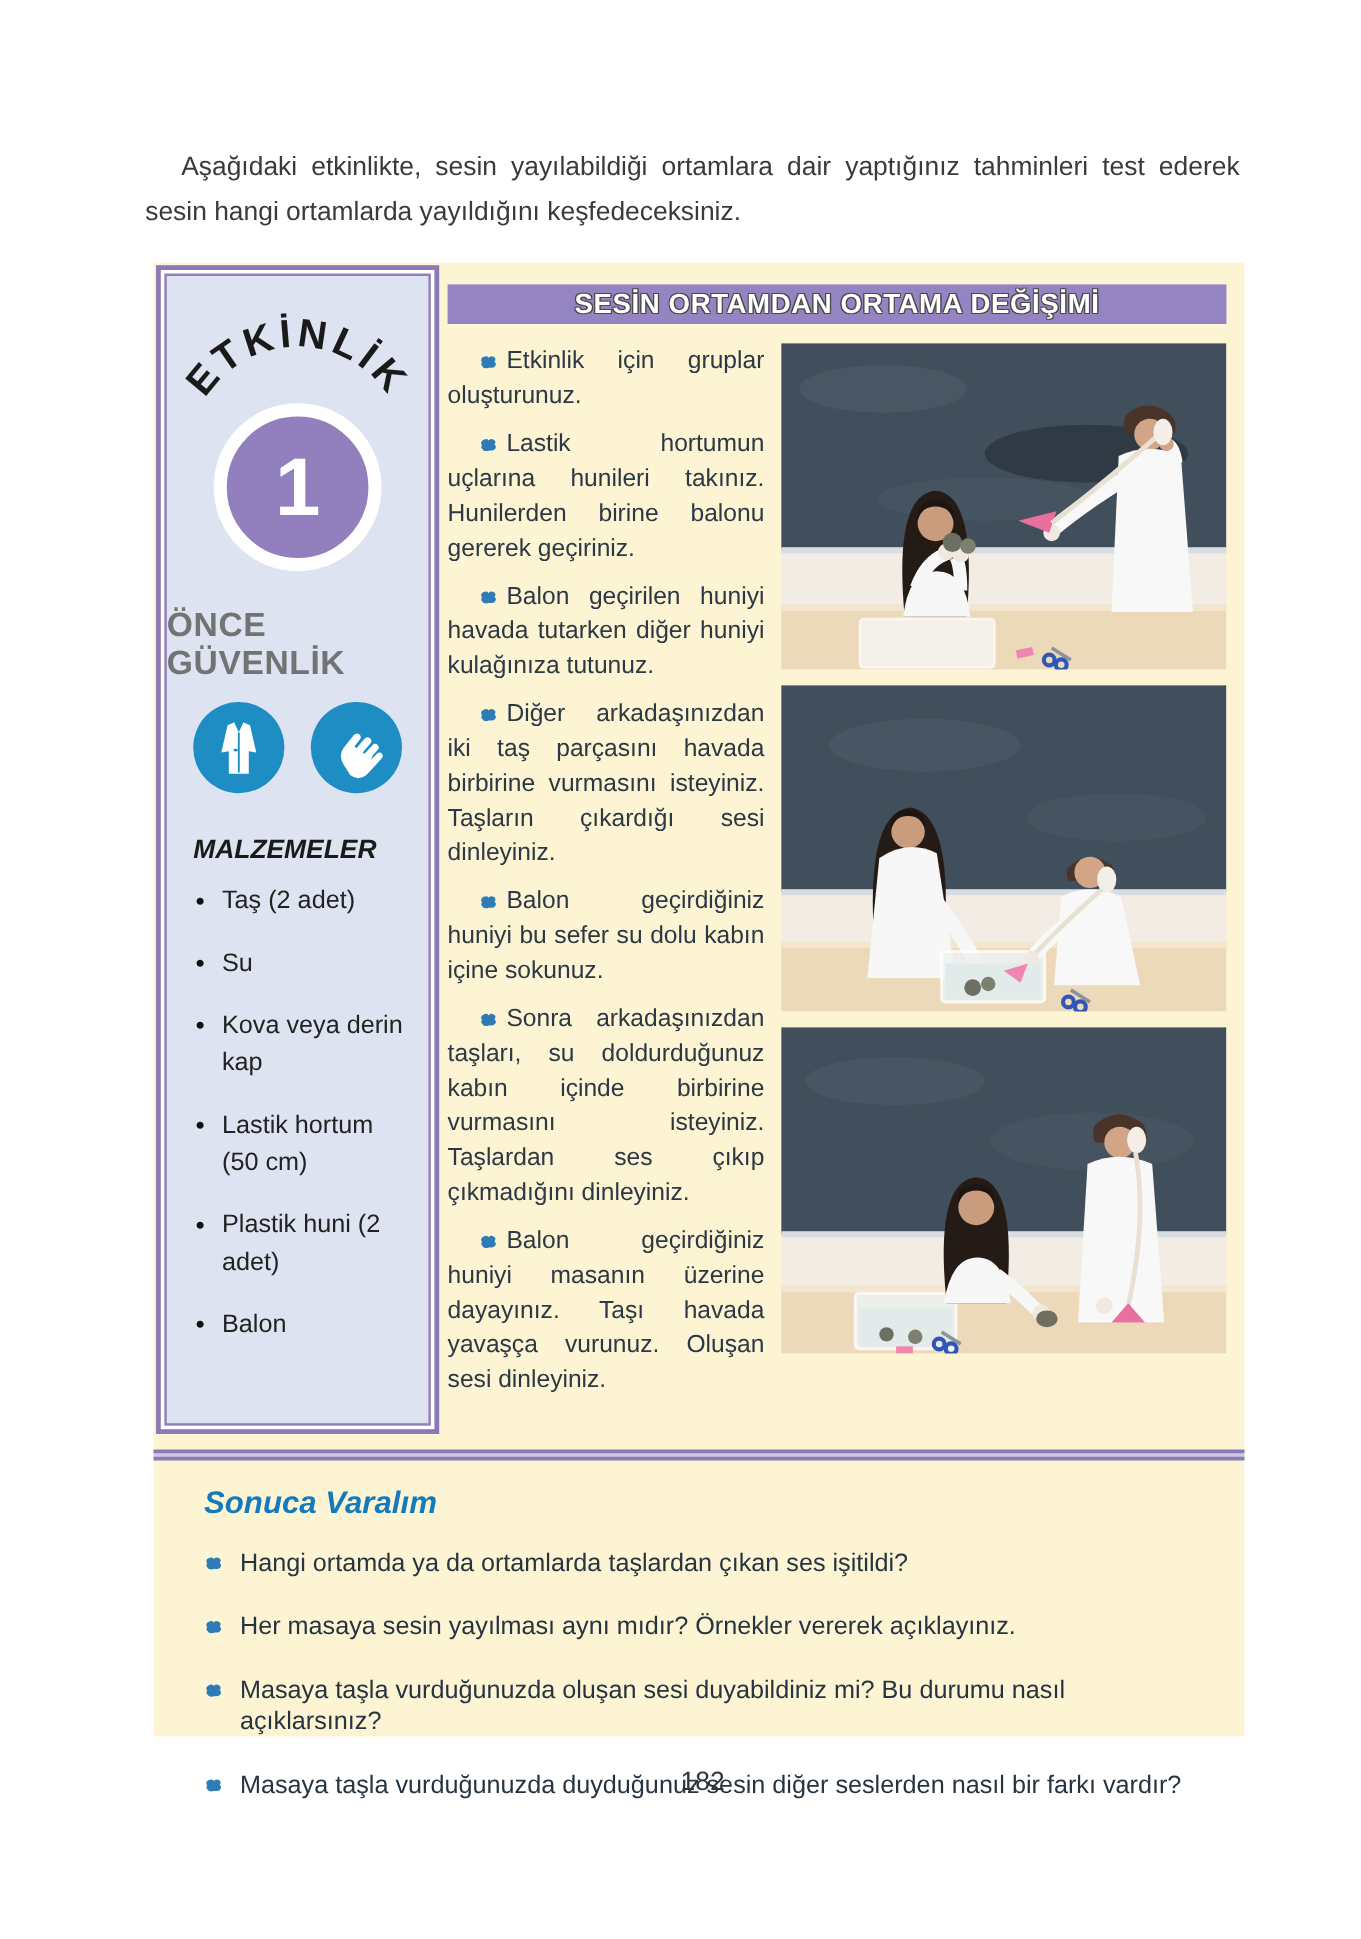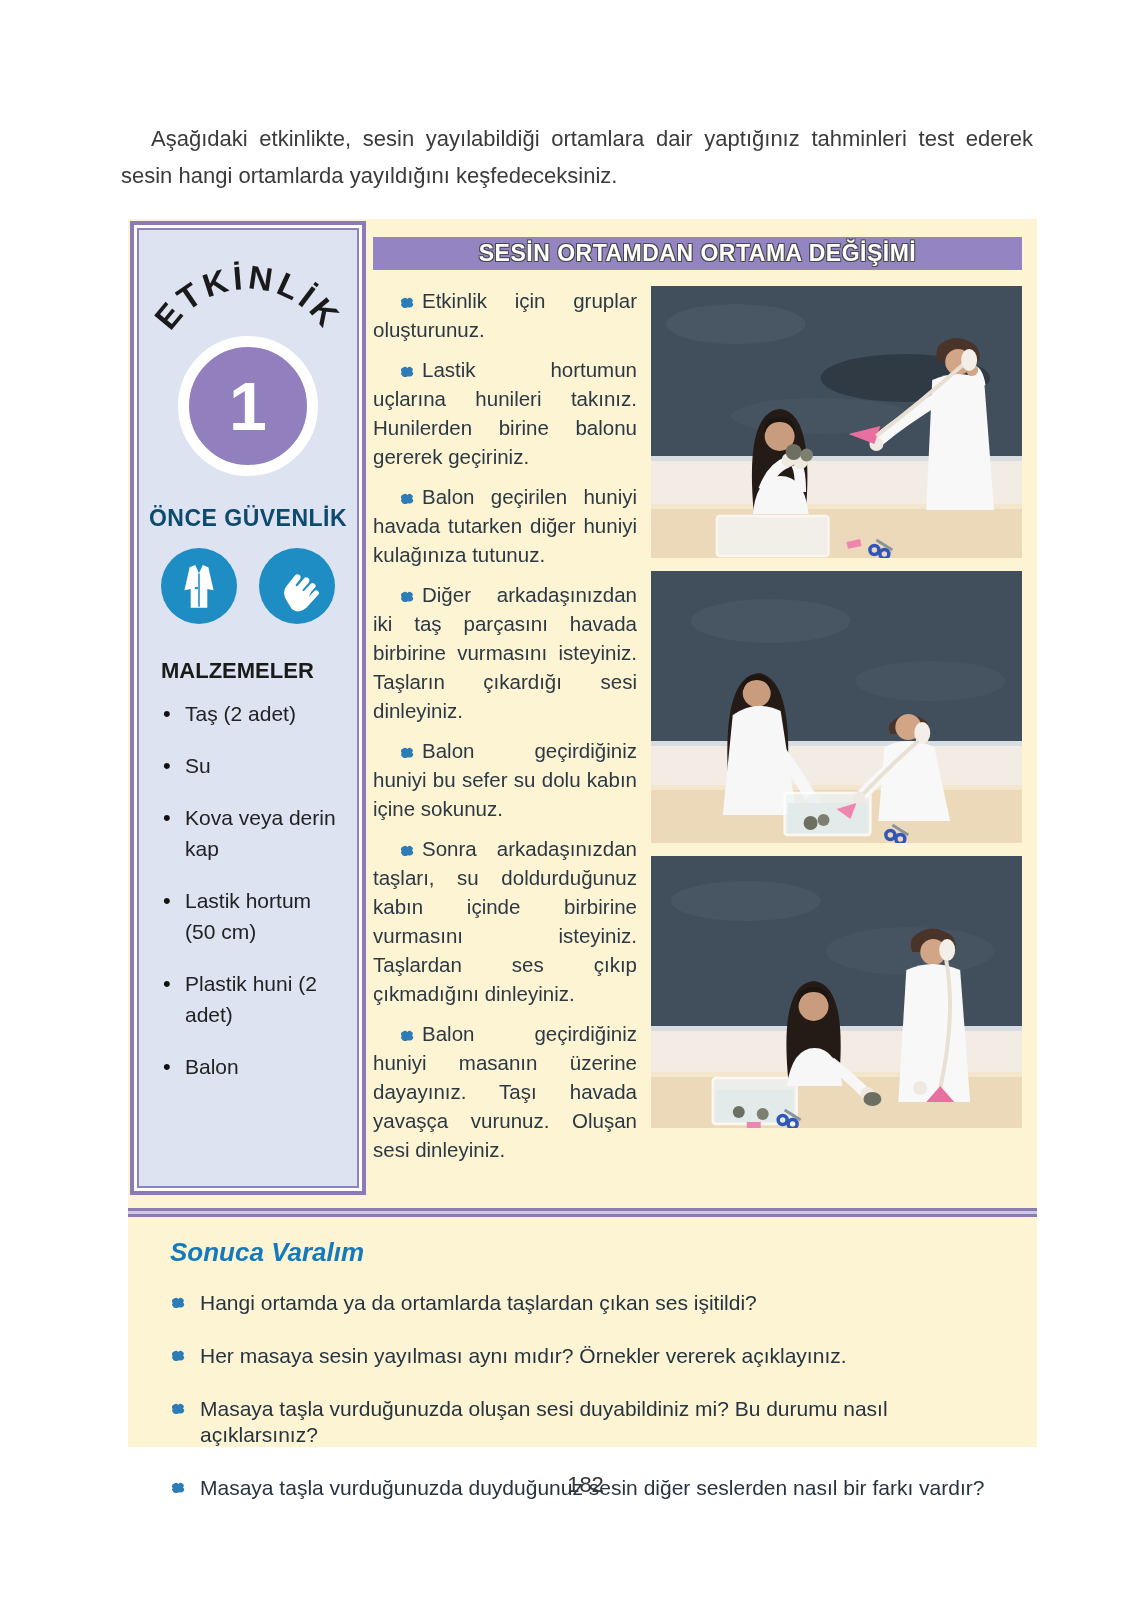--- a/index.html
+++ b/index.html
@@ -18,25 +18,25 @@
   
   .sidebar{margin:9px 0 0 9px;width:222px;height:960px;background:#dde3f1;
            border:2px solid #9181ba;box-shadow:0 0 0 3px #ffffff,0 0 0 7px #8b7ab5;
            display:flex;flex-direction:column;align-items:center;box-sizing:border-box;flex:0 0 auto;}
   .badge{position:relative;width:210px;height:235px;margin-top:18px;flex:0 0 auto;}
   .badge svg{position:absolute;left:2px;top:0;}
   .badge-circle{position:absolute;left:50%;top:88px;transform:translateX(-50%);
                 width:118px;height:118px;background:#9180bd;border:11px solid #ffffff;border-radius:50%;
                 display:flex;align-items:center;justify-content:center;}
   .badge-circle span{color:#ffffff;font-size:68px;font-weight:bold;line-height:1;}
-  .safety-title{font-size:23px;font-weight:bold;color:#0c4a6e;margin:22px 0 16px 0;letter-spacing:.5px;}
+  .safety-title{font-size:28px;font-weight:bold;color:#737373;margin:22px 0 16px 0;letter-spacing:.5px;}
   .safety-icons{display:flex;gap:22px;}
   .icon-circle{width:76px;height:76px;border-radius:50%;background:#1d8dc3;display:flex;
                align-items:center;justify-content:center;}
-  .materials-title{align-self:flex-start;margin:34px 0 6px 22px;font-size:22px;font-weight:bold;color:#1a1a1a;}
+  .materials-title{align-self:flex-start;margin:34px 0 6px 22px;font-size:22px;font-weight:bold;color:#1a1a1a;font-style:italic;}
   .materials{list-style:none;margin:8px 0 0 0;padding:0 14px 0 24px;align-self:flex-start;}
   .materials li{position:relative;padding-left:22px;font-size:21px;line-height:31px;margin-bottom:21px;color:#222;}
   .materials li::before{content:"•";position:absolute;left:0;top:0;font-size:22px;color:#111;}
 
   
   .content{flex:1 1 auto;padding:18px 15px 0 14px;box-sizing:border-box;border-radius:17px;}
   .header-bar{height:33px;background:#9484c1;display:flex;align-items:center;justify-content:center;}
   .header-bar span{color:#ffffff;font-size:23px;font-weight:bold;letter-spacing:.5px;
         text-shadow:-1px -1px 0 #4a4a4a,1px -1px 0 #4a4a4a,-1px 1px 0 #4a4a4a,1px 1px 0 #4a4a4a;}
   .cols{display:flex;margin-top:16px;gap:14px;}

